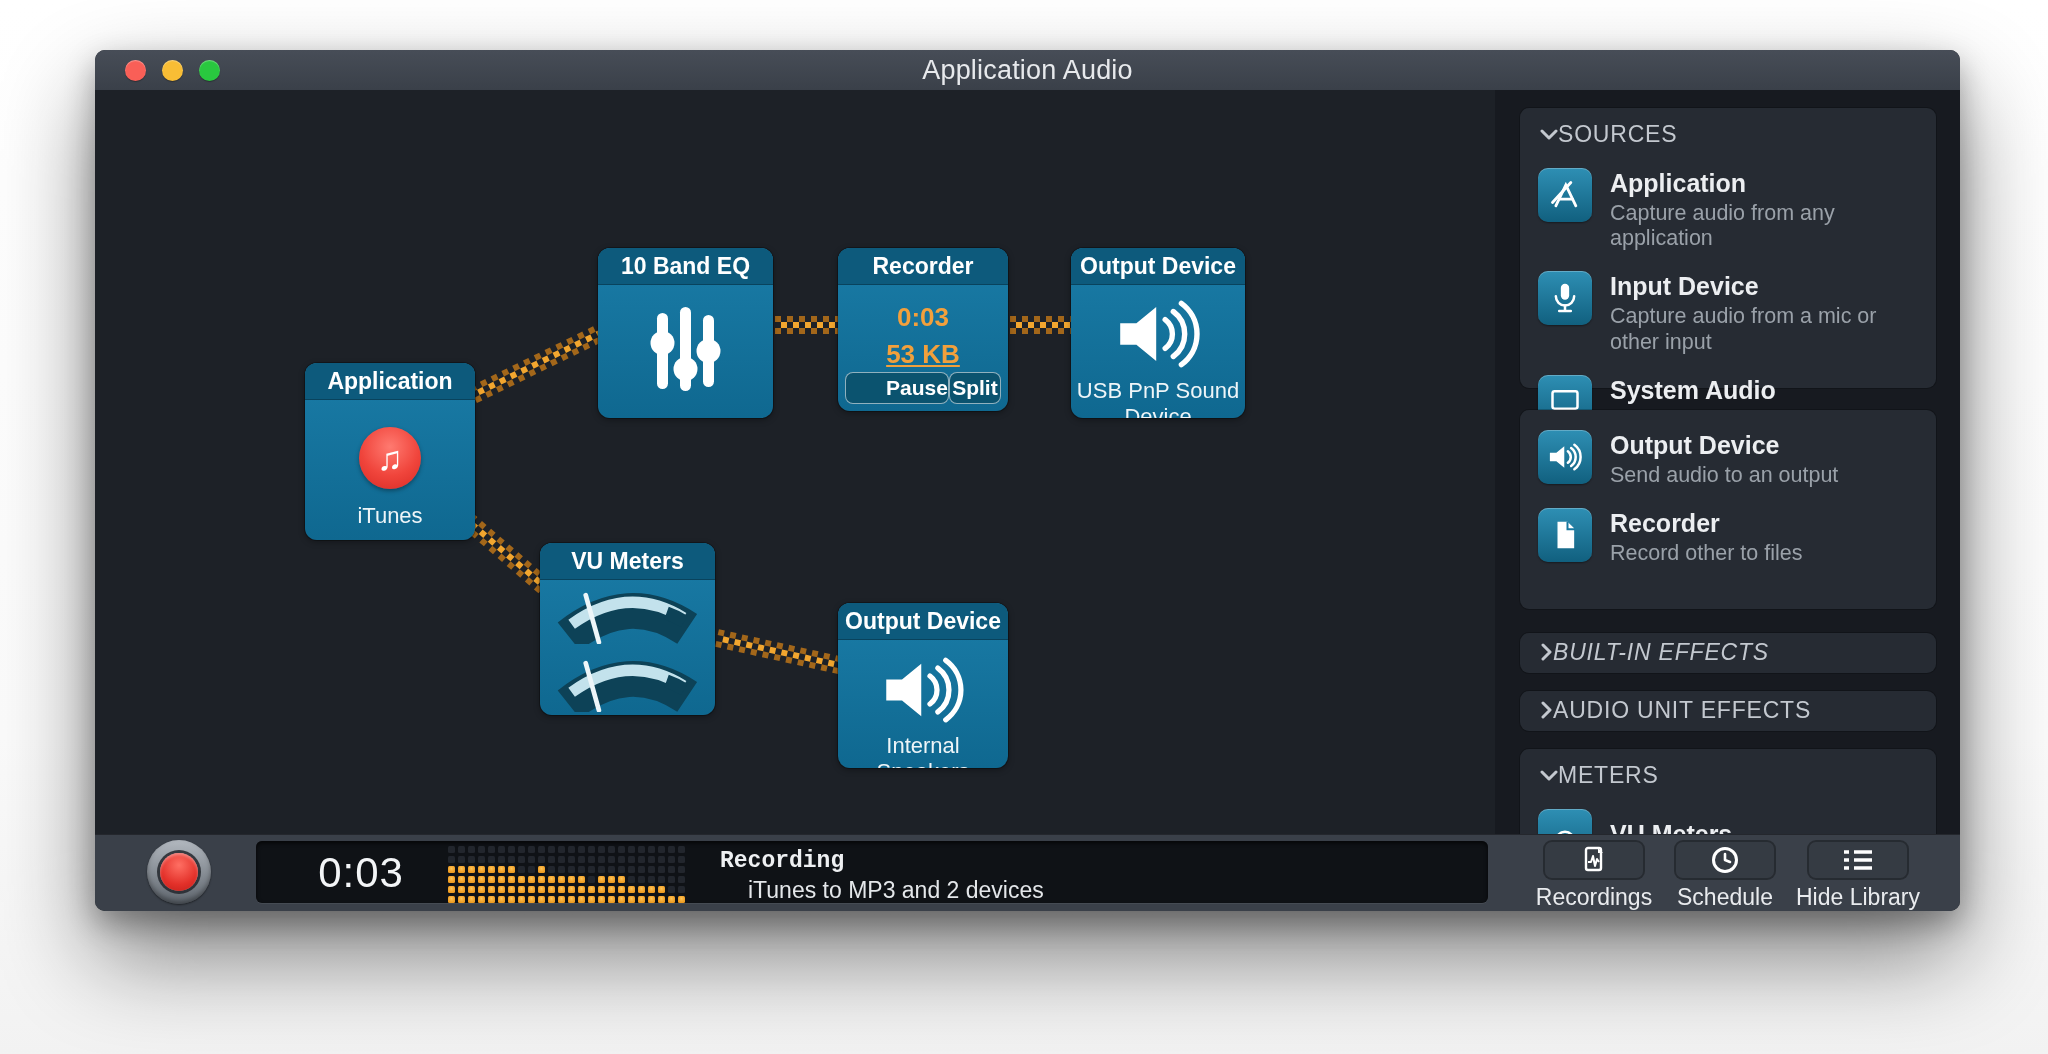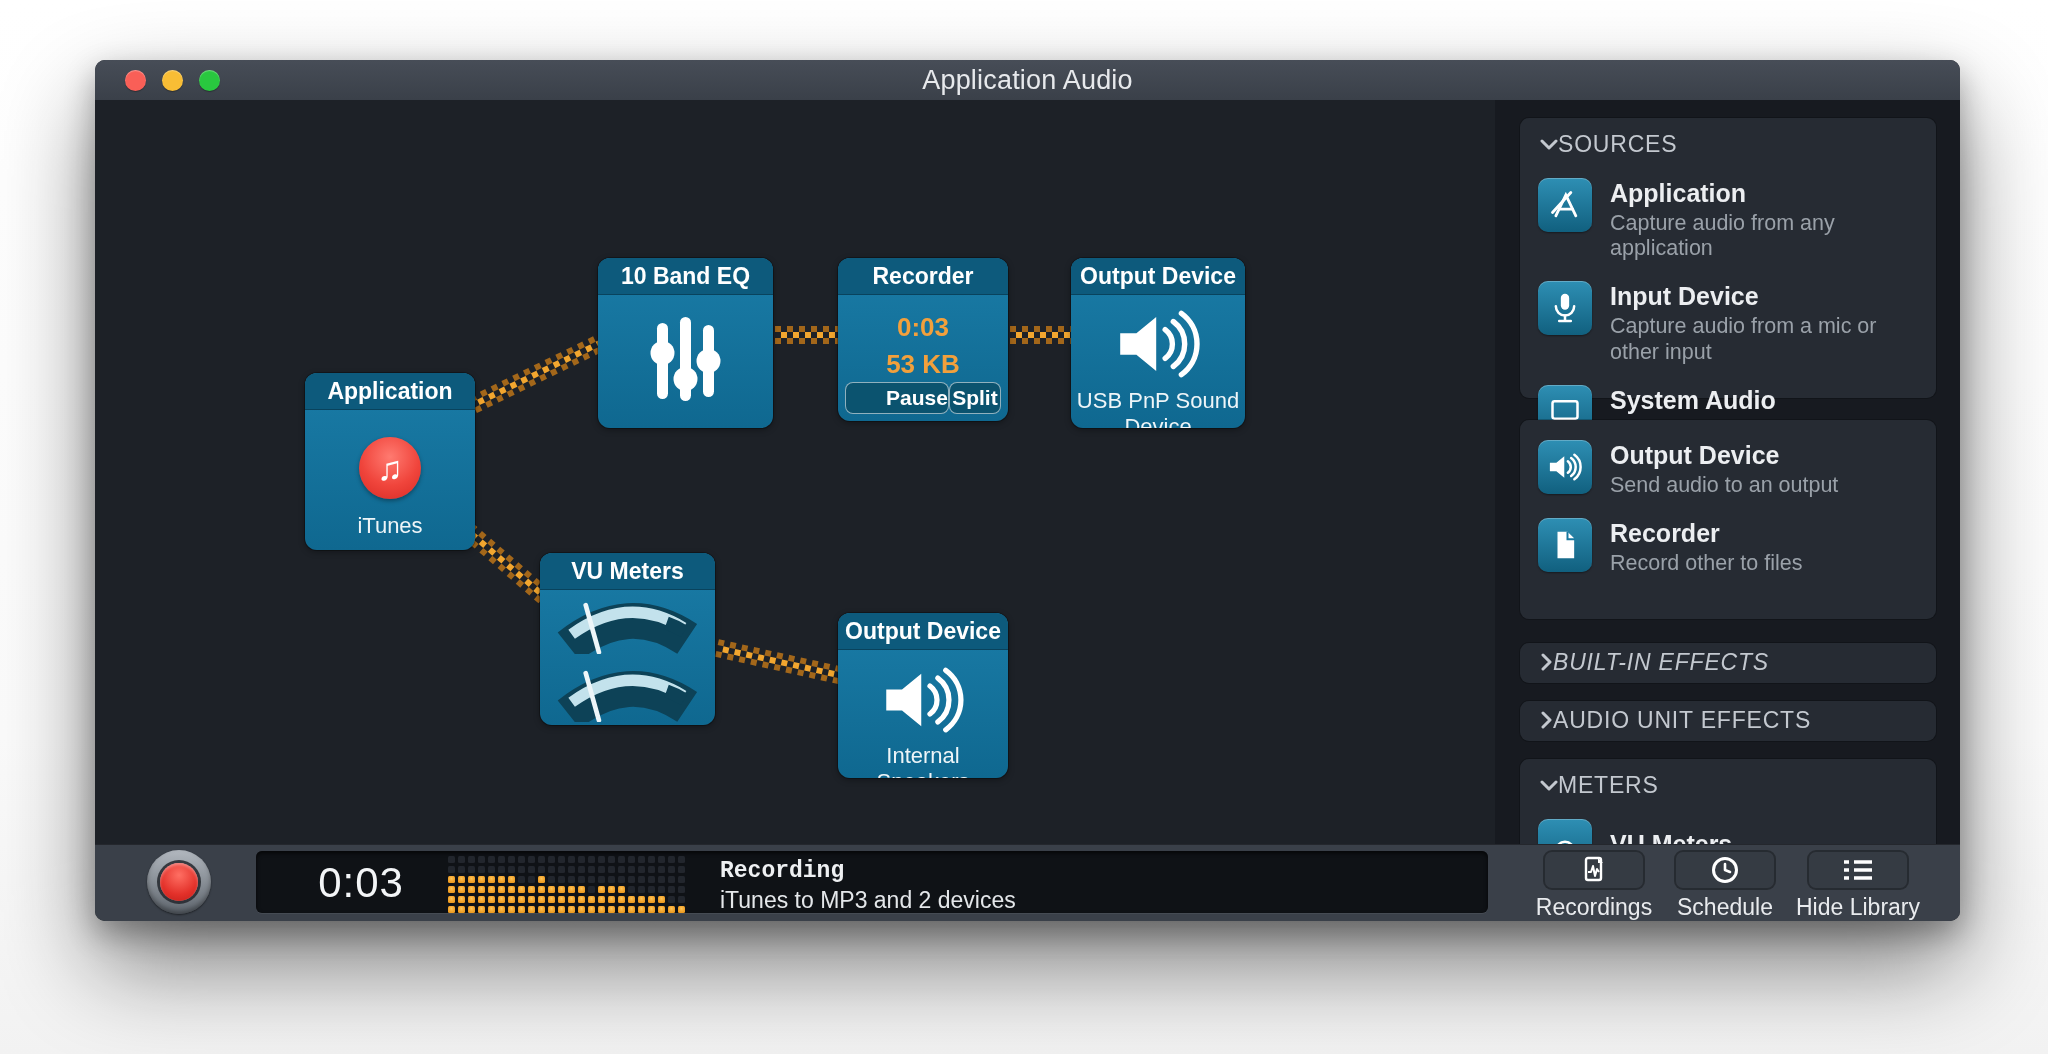--- a/index.html
+++ b/index.html
@@ -1,19 +1,19 @@
 <!DOCTYPE html>
 <html><head>
 <meta charset="utf-8">
 <style>
   html,body{margin:0;padding:0;background:#ffffff;}
   #stage{position:relative;width:2048px;height:1054px;overflow:hidden;
          font-family:"Liberation Sans",sans-serif;background:linear-gradient(180deg,#ffffff 0%,#fbfbfb 70%,#f2f2f2 100%);}
   
-  #appwin{position:absolute;left:95px;top:60px;width:1865px;height:861px;border-radius:10px;
+  #appwin{position:absolute;left:95px;top:50px;width:1865px;height:861px;border-radius:10px;
           background:#1d2127;box-shadow:0 45px 95px rgba(0,0,0,.48),0 12px 30px rgba(0,0,0,.30);overflow:hidden;}
   
   .titlebar{position:absolute;left:0;top:0;right:0;height:40px;
             background:linear-gradient(180deg,#474d57 0%,#3a4049 100%);
             border-bottom:1px solid #23262c;display:flex;align-items:center;justify-content:center;}
   .title{color:#e7e9ec;font-size:27px;font-weight:500;letter-spacing:.2px;}
   .lights{position:absolute;left:30px;top:0;height:40px;display:flex;align-items:center;gap:16px;}
   .light{width:21px;height:21px;border-radius:50%;box-shadow:inset 0 1px 1px rgba(255,255,255,.35),0 1px 1px rgba(0,0,0,.3);}
   .light.red{background:#f95f57;}.light.yellow{background:#f8bd35;}.light.green{background:#29c83f;}
   
@@ -65,21 +65,21 @@
   .darkpanel{position:absolute;left:161px;top:6px;width:1232px;height:62px;border-radius:6px;
              background:#0f1216;box-shadow:inset 0 2px 4px rgba(0,0,0,.7),0 1px 0 rgba(255,255,255,.06);}
   .timer{position:absolute;left:30px;top:8px;width:150px;text-align:center;color:#f3f5f7;
          font-size:42px;font-weight:400;letter-spacing:1px;}
   #vumeter{position:absolute;left:192px;top:5px;display:flex;gap:3px;}
   .mcol{display:flex;flex-direction:column;gap:3px;}
   .dot{width:7px;height:7px;border-radius:1.5px;background:#22262d;}
   .dot.lit{background:radial-gradient(circle at 50% 38%,#ffc558 0%,#ef9d23 65%);}
   .status{position:absolute;left:464px;top:7px;}
   .status .l1{color:#eef0f2;font-size:23px;font-weight:700;font-family:Liberation Mono, monospace;}
-  .status .l2{color:#e4e7ea;font-size:23px;margin-top:3px;}
+  .status .l2{color:#e4e7ea;font-size:23px;margin-top:3px;margin-left:28px;}
   .fbtn-group{position:absolute;top:5px;width:140px;display:flex;flex-direction:column;align-items:center;}
   .fbtn{width:98px;height:36px;border-radius:9px;border:2px solid rgba(0,0,0,.28);
         background:rgba(0,0,0,.07);display:flex;align-items:center;justify-content:center;}
   .flabel{margin-top:4px;color:#e9ebee;font-size:23px;white-space:nowrap;}
   svg{display:block;}
 </style>
 </head>
 <body>
 
 <div id="stage">
@@ -140,21 +140,21 @@
             </g>
           </svg>
         </span>
       </div>
     </div>
 
     <div class="block" style="left:743px;top:150px;width:170px;height:163px;">
       <div class="bhead">Recorder</div>
       <div class="bbody">
         <div class="orange" style="margin-top:18px;">0:03</div>
-        <div class="orange" style="margin-top:6px;">53 KB</div>
+        <div class="orange" style="margin-top:6px;text-decoration:underline;">53 KB</div>
       </div>
       <div class="recbtns">
         <div class="minibtn pause">Pause</div>
         <div class="minibtn split">Split</div>
       </div>
     </div>
 
     <div class="block" style="left:976px;top:150px;width:174px;height:170px;">
       <div class="bhead">Output Device</div>
       <div class="bbody">

